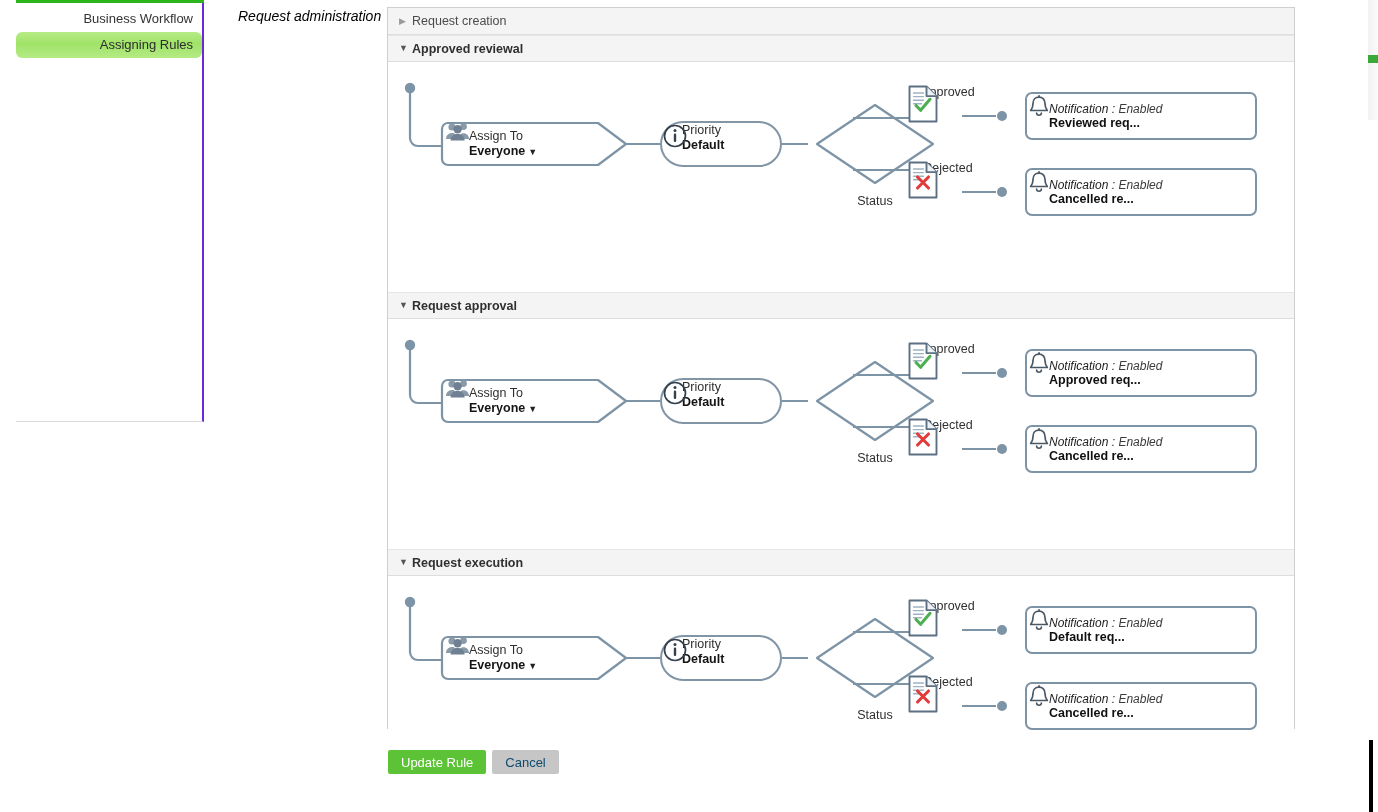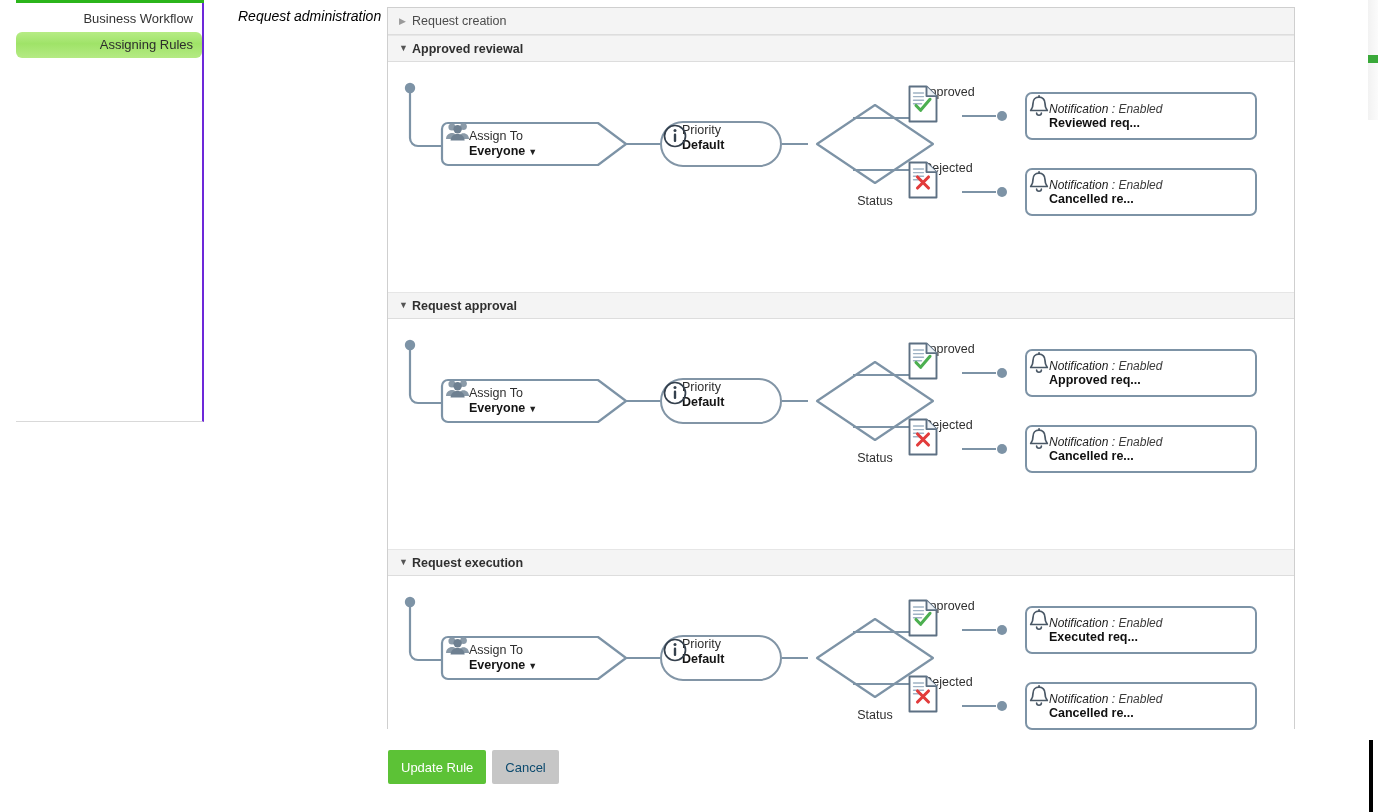--- a/index.html
+++ b/index.html
@@ -138,21 +138,21 @@
   }
   .notif.n1 { left: 637px; top: 30px; }
   .notif.n2 { left: 637px; top: 106px; }
   .notif .l1 { font-size: 12px; color: #1d1d1d; font-style: italic; }
   .notif .l1 .val { color: #3b3b3b; }
   .notif .l2 { font-size: 12.5px; color: #101010; font-weight: bold; }
 
   
   #footer { position: absolute; left: 388px; top: 750px; display: flex; gap: 6px; }
   .btn {
-    height: 34px; padding: 0 13px;
+    height: 24px; padding: 0 13px;
     border: none; border-radius: 2px;
     font-size: 13px; color: #ffffff;
     display: flex; align-items: center; justify-content: center;
     cursor: pointer;
     font-family: "Liberation Sans", sans-serif;
   }
   .btn.primary { background: #5cc236; }
   .btn.secondary { background: #c6c6c6; color: #0c4a6e; }
 
   
@@ -477,21 +477,21 @@
         <div class="notif n1">
           <span>
             <svg width="24" height="26" viewBox="0 0 24 26">
               <path d="M12 3.2c-3.6 0-6 2.6-6 6.2 0 4.4-1.2 5.6-2.3 7.1h16.6c-1.1-1.5-2.3-2.7-2.3-7.1 0-3.6-2.4-6.2-6-6.2z" fill="none" stroke="#4a5866" stroke-width="1.7" stroke-linejoin="round"></path>
               <rect x="11.2" y="0.9" width="1.7" height="2.6" rx="0.8" fill="#4a5866"></rect>
               <path d="M9.6 19c0 1.3 1.1 2.2 2.4 2.2s2.4-0.9 2.4-2.2" fill="none" stroke="#4a5866" stroke-width="1.6" stroke-linecap="round"></path>
             </svg>
           </span>
           <span>
             <div class="l1">Notification : <span class="val">Enabled</span></div>
-            <div class="l2">Executed req...</div>
+            <div class="l2">Default req...</div>
           </span>
         </div>
         <div class="notif n2">
           <span>
             <svg width="24" height="26" viewBox="0 0 24 26">
               <path d="M12 3.2c-3.6 0-6 2.6-6 6.2 0 4.4-1.2 5.6-2.3 7.1h16.6c-1.1-1.5-2.3-2.7-2.3-7.1 0-3.6-2.4-6.2-6-6.2z" fill="none" stroke="#4a5866" stroke-width="1.7" stroke-linejoin="round"></path>
               <rect x="11.2" y="0.9" width="1.7" height="2.6" rx="0.8" fill="#4a5866"></rect>
               <path d="M9.6 19c0 1.3 1.1 2.2 2.4 2.2s2.4-0.9 2.4-2.2" fill="none" stroke="#4a5866" stroke-width="1.6" stroke-linecap="round"></path>
             </svg>
           </span>

